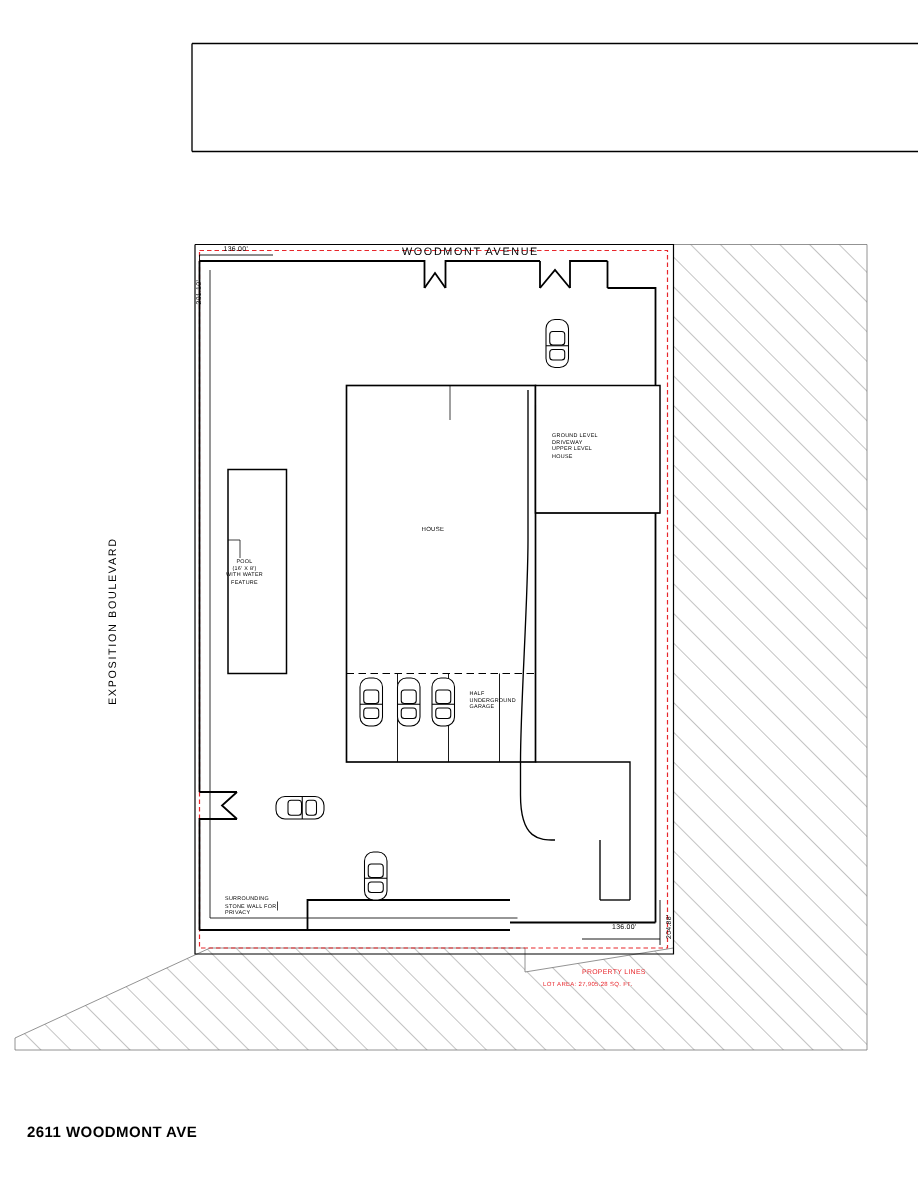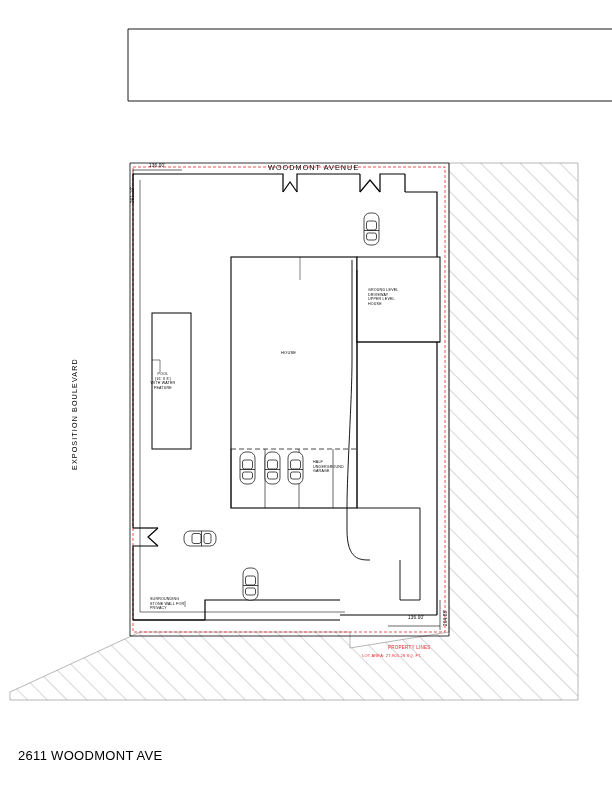--- a/index.html
+++ b/index.html
@@ -36,23 +36,23 @@
   }
   .lbl-red { color: #e8262b; }
   .vert {
     transform-origin: 0 0;
     transform: rotate(-90deg);
   }
   .title-block {
     position: absolute;
     left: 18px;
     top: 748px;
-    font-size: 13px;
+    font-size: 10px;
     line-height: 15px;
-    font-weight: normal;
+    font-weight: bold;
     letter-spacing: 0.3px;
   }
   .tiny { font-size: 3.6px; line-height: 4.6px; }
   .tiny2 { font-size: 4px; line-height: 5px; }
   .small { font-size: 4.6px; }
   .street { font-size: 7.2px; letter-spacing: 1.1px; }
   .dim { font-size: 4.6px; }
   .center { text-align: center; }
 </style>
 </head>

